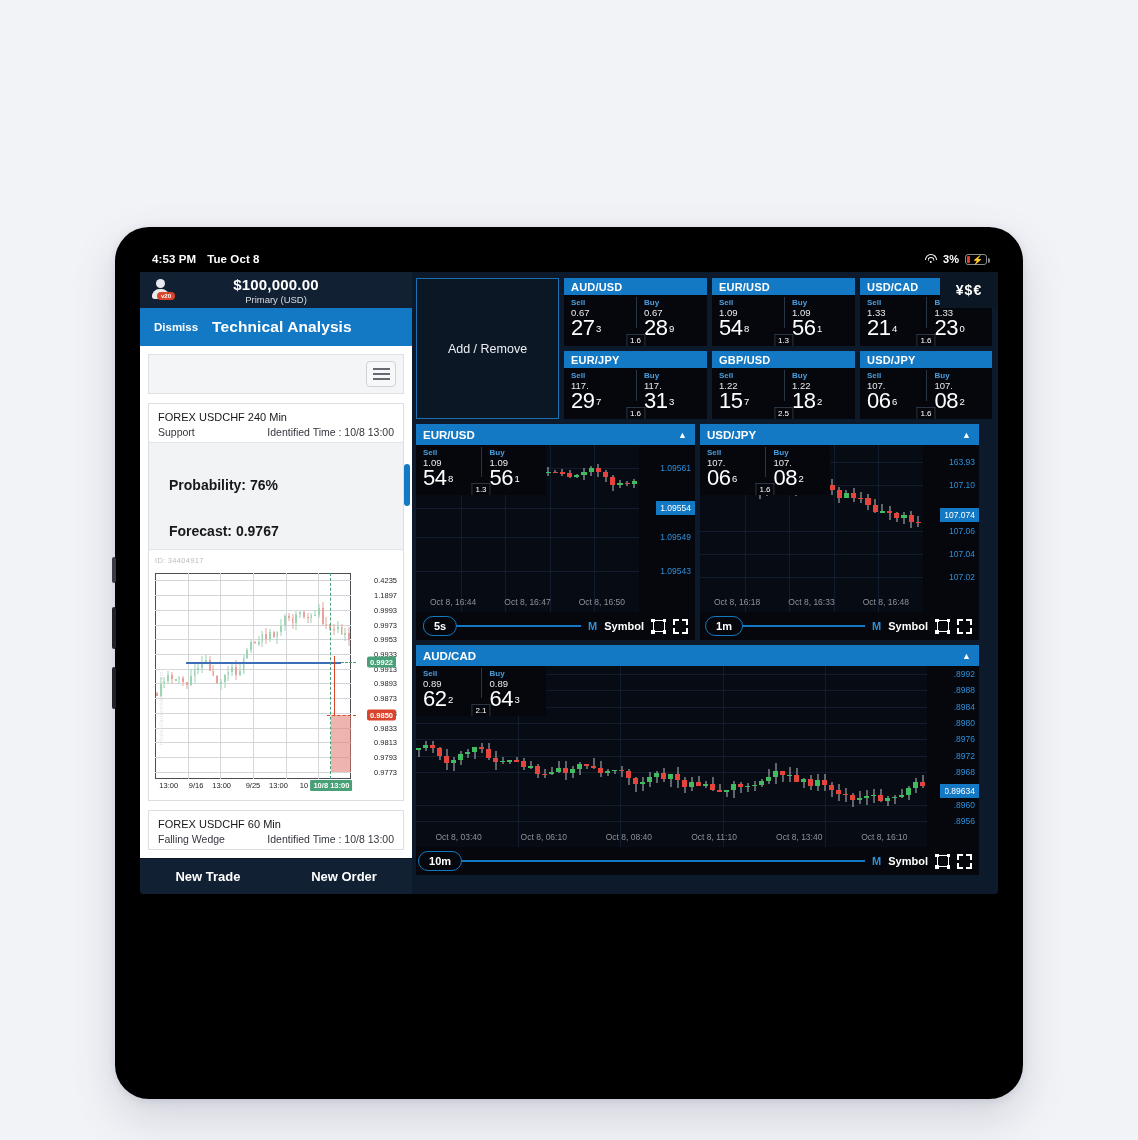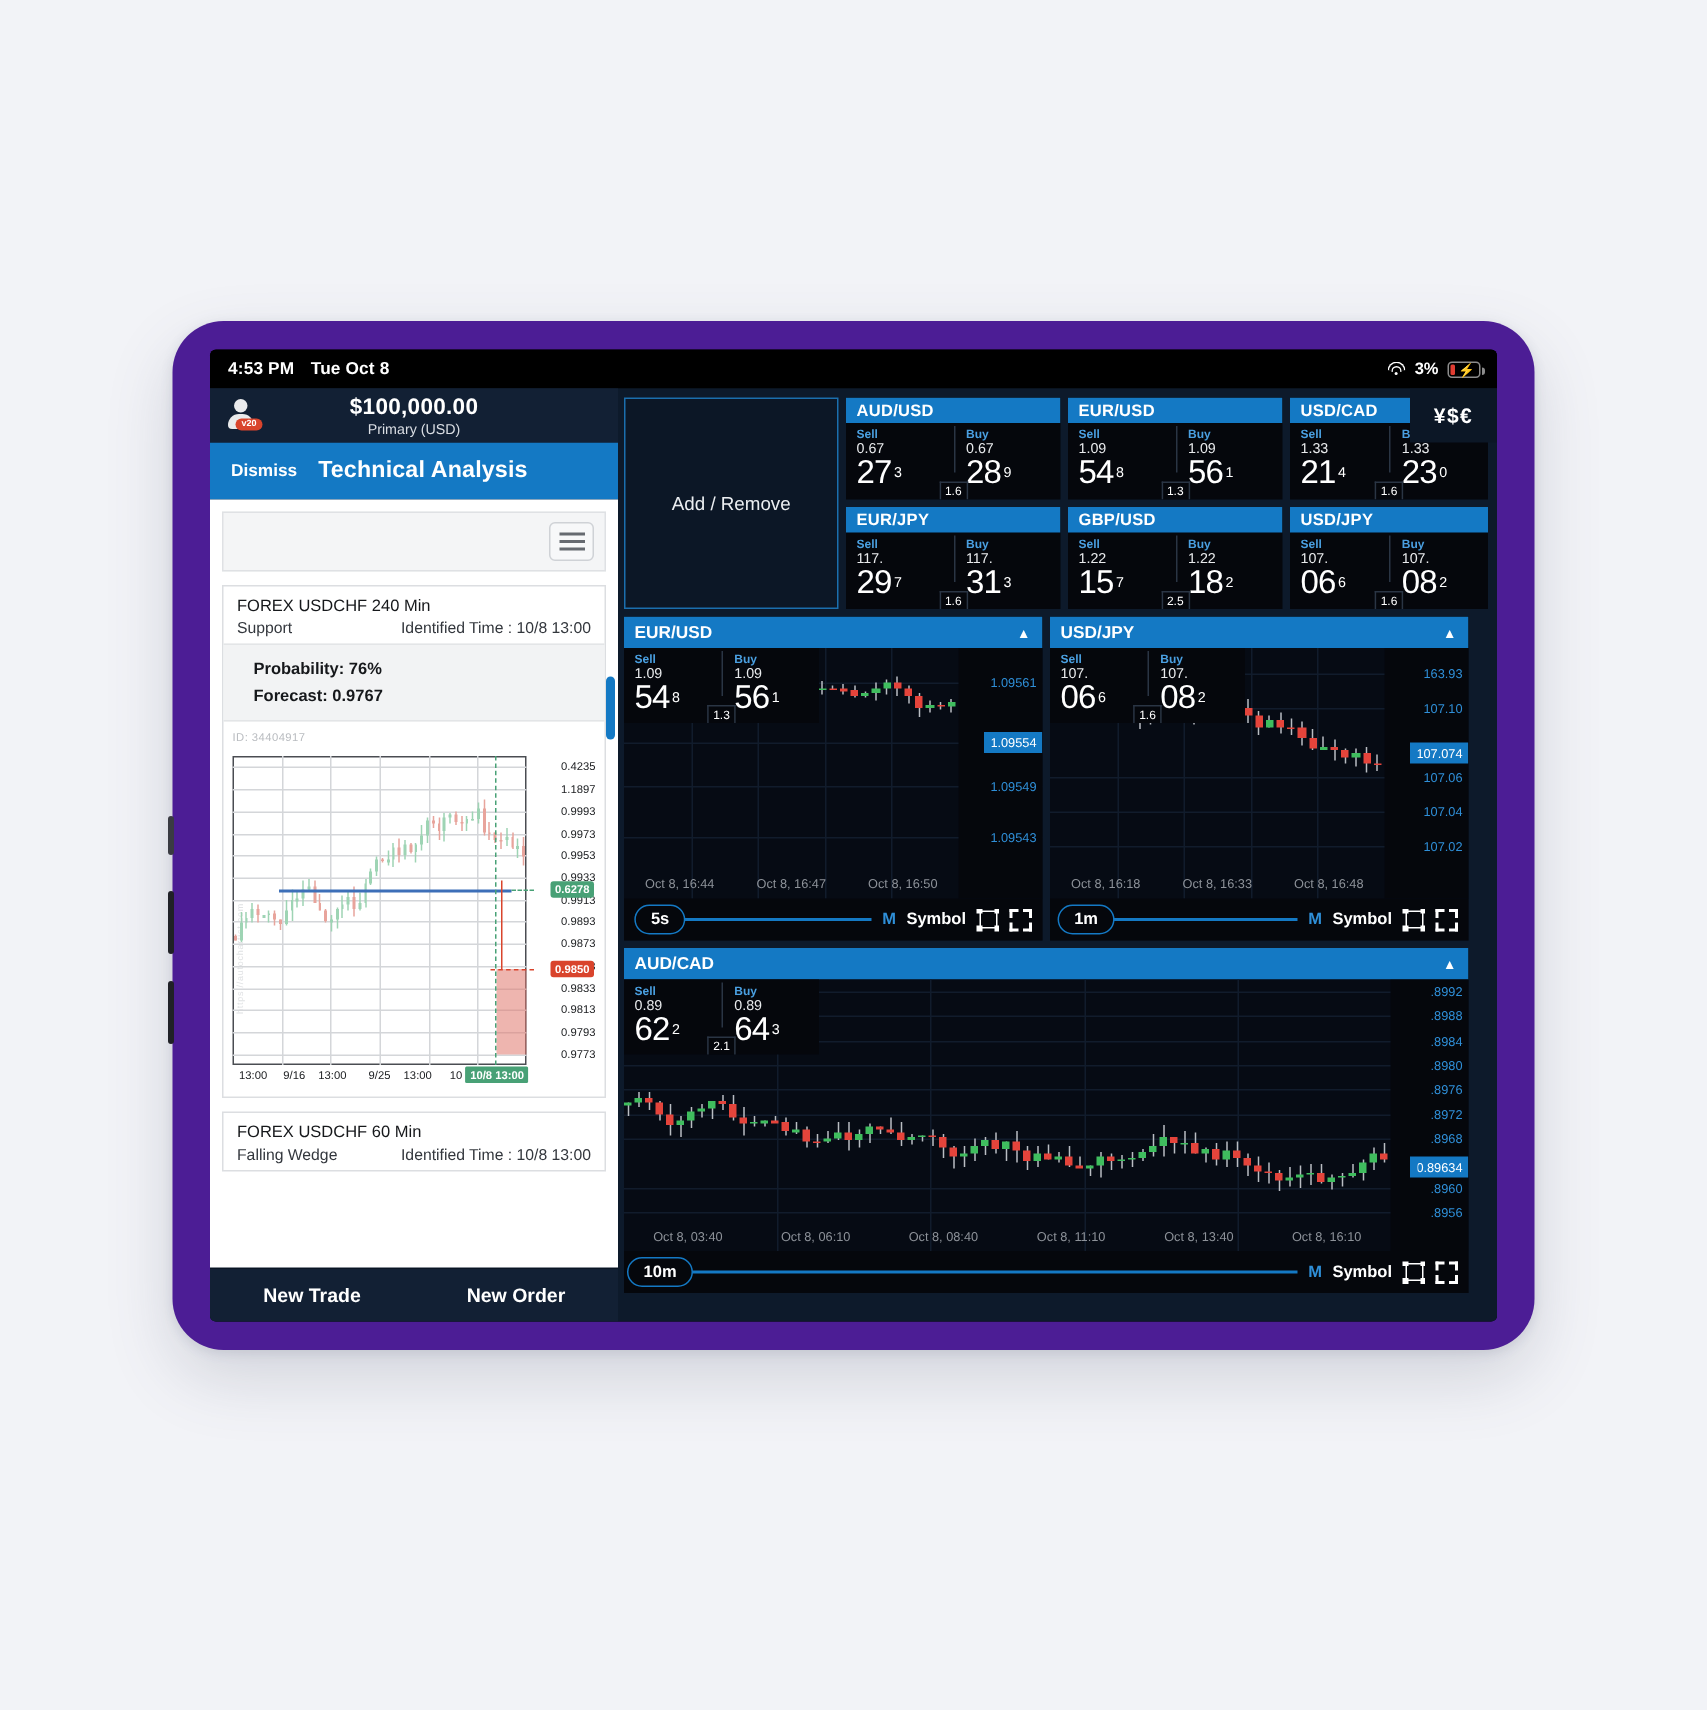--- a/index.html
+++ b/index.html
@@ -6,23 +6,23 @@
   html, body {
     width: 1138px; height: 1140px;
     background: #f2f3f7;
     font-family: "Liberation Sans", sans-serif;
     overflow: hidden;
   }
   #page { position: relative; width: 1138px; height: 1140px; }
 
   
   .device {
-    position: absolute; left: 115px; top: 214px;
-    width: 908px; height: 686px;
-    background: #4c1d95;
+    position: absolute; left: 115px; top: 227px;
+    width: 908px; height: 872px;
+    background: #000000;
     border-radius: 34px;
     box-shadow: 0 18px 44px rgba(80,86,110,.20), 0 2px 8px rgba(80,86,110,.14);
   }
   .device-inner {
     position: absolute; left: 25px; top: 19px;
     width: 858px; height: 648px;
     background: #000; overflow: hidden;
     border-radius: 4px;
   }
   .btn-nub { position:absolute; background:#202127; border-radius:2px; }
@@ -73,21 +73,21 @@
   .hamb { width:30px; height:26px; border:1px solid #cfd2d6; border-radius:4px; background:#f7f8f9;
           display:flex; flex-direction:column; justify-content:center; align-items:center; gap:3px; }
   .hamb span { display:block; width:17px; height:2px; background:#666a70; }
 
   .ta-card { margin-top:9px; border:1px solid #dcdee1; background:#fff; }
   .tc-head { padding:7px 9px 4px 9px; }
   .tc-r1 { font-size:11px; color:#16181b; }
   .tc-r1 b { font-weight:400; }
   .tc-r2 { display:flex; justify-content:space-between; font-size:10.5px; color:#33373d; margin-top:3px; }
   .tc-stats { background:#f2f3f4; border-top:1px solid #e3e5e7; border-bottom:1px solid #e3e5e7; padding:7px 0 7px 20px; }
-  .tc-stats div { font-size:11px; font-weight:700; color:#16181b; padding:3px 0; }
+  .tc-stats div { font-size:14px; font-weight:700; color:#16181b; padding:3px 0;margin-top:24px; }
 
   .mini-chart { position:relative; height:250px; padding:6px 6px 0 6px; }
   .mc-id { font-size:7.5px; color:#b9bcc0; letter-spacing:.3px; }
   .mc-wrap { position:relative; width:100%; height:212px; margin-top:2px; }
   .mc-wm { position:absolute; left:3px; bottom:34px; font-size:6px; color:#e0e2e4;
            writing-mode:vertical-rl; transform:rotate(180deg); letter-spacing:.5px; }
   .mc-ylab { position:absolute; right:0; font-size:7.5px; color:#1a1c1f; transform:translateY(-50%); }
   .mc-tag { position:absolute; right:1px; transform:translateY(-50%); font-size:7.5px; color:#fff;
             padding:1px 3px; border-radius:2px; font-weight:600;}
   .mc-xaxis { position:relative; height:16px; margin-top:2px; }
@@ -478,21 +478,21 @@
                     </div>
                     <div style="position: absolute; left: 188.462px; width: 3.76923px; top: 0px; height: 212px;">
                       <span style="position:absolute;left:50%;transform:translateX(-50%);width:1px;background:#9ed4b4;top:61.26128884681876px;height:12.43010427416641px"></span>
                       <span style="position:absolute;left:1px;right:1px;background:#9ed4b4;top:66.11810527559555px;height:1.5px"></span>
                     </div>
                     <div style="position: absolute; left: 192.231px; width: 3.76923px; top: 0px; height: 212px;">
                       <span style="position:absolute;left:50%;transform:translateX(-50%);width:1px;background:#e8a49c;top:60.098197639726465px;height:18.800615409381976px"></span>
                       <span style="position:absolute;left:1px;right:1px;background:#e8a49c;top:66.11810527559555px;height:7.030273695240794px"></span>
                     </div>
                     <div style="position: absolute; left: 31.36px; width: 154.84px; height: 2px; background: rgb(61, 111, 184); top: 95.0214px;"></div>
-                    <div class="mc-tag" style="top: 95.0214px; background: rgb(72, 161, 118);">0.6278</div>
+                    <div class="mc-tag" style="top: 95.0214px; background: rgb(72, 161, 118);">0.9922</div>
                     <div style="position: absolute; left: 186.2px; width: 14.4px; border-top: 1px dashed rgb(72, 161, 118); top: 95.0214px;"></div>
                     <div style="position: absolute; left: 176.4px; width: 19.6px; top: 147.993px; height: 56.65px; background: rgba(224, 120, 110, 0.55);"></div>
                     <div class="mc-tag" style="top: 147.993px; background: rgb(217, 68, 44);">0.9850</div>
                     <div style="position: absolute; left: 172.48px; width: 28.12px; border-top: 1px dashed rgb(217, 68, 44); top: 147.993px;"></div>
                     <div style="position: absolute; left: 175.42px; top: 6px; height: 206px; border-left: 1px dashed rgb(72, 161, 118);"></div>
                     <div style="position: absolute; left: 162.68px; top: 89.1357px; width: 17.64px; height: 58.8571px; border-right: 1.5px solid rgb(217, 68, 44);"></div>
                   </div>
               <div class="mc-xaxis" id="mcX">
                     <div class="mc-xlab" style="left: 13.72px;">13:00</div>
                     <div class="mc-xlab" style="left: 41.16px;">9/16</div>

